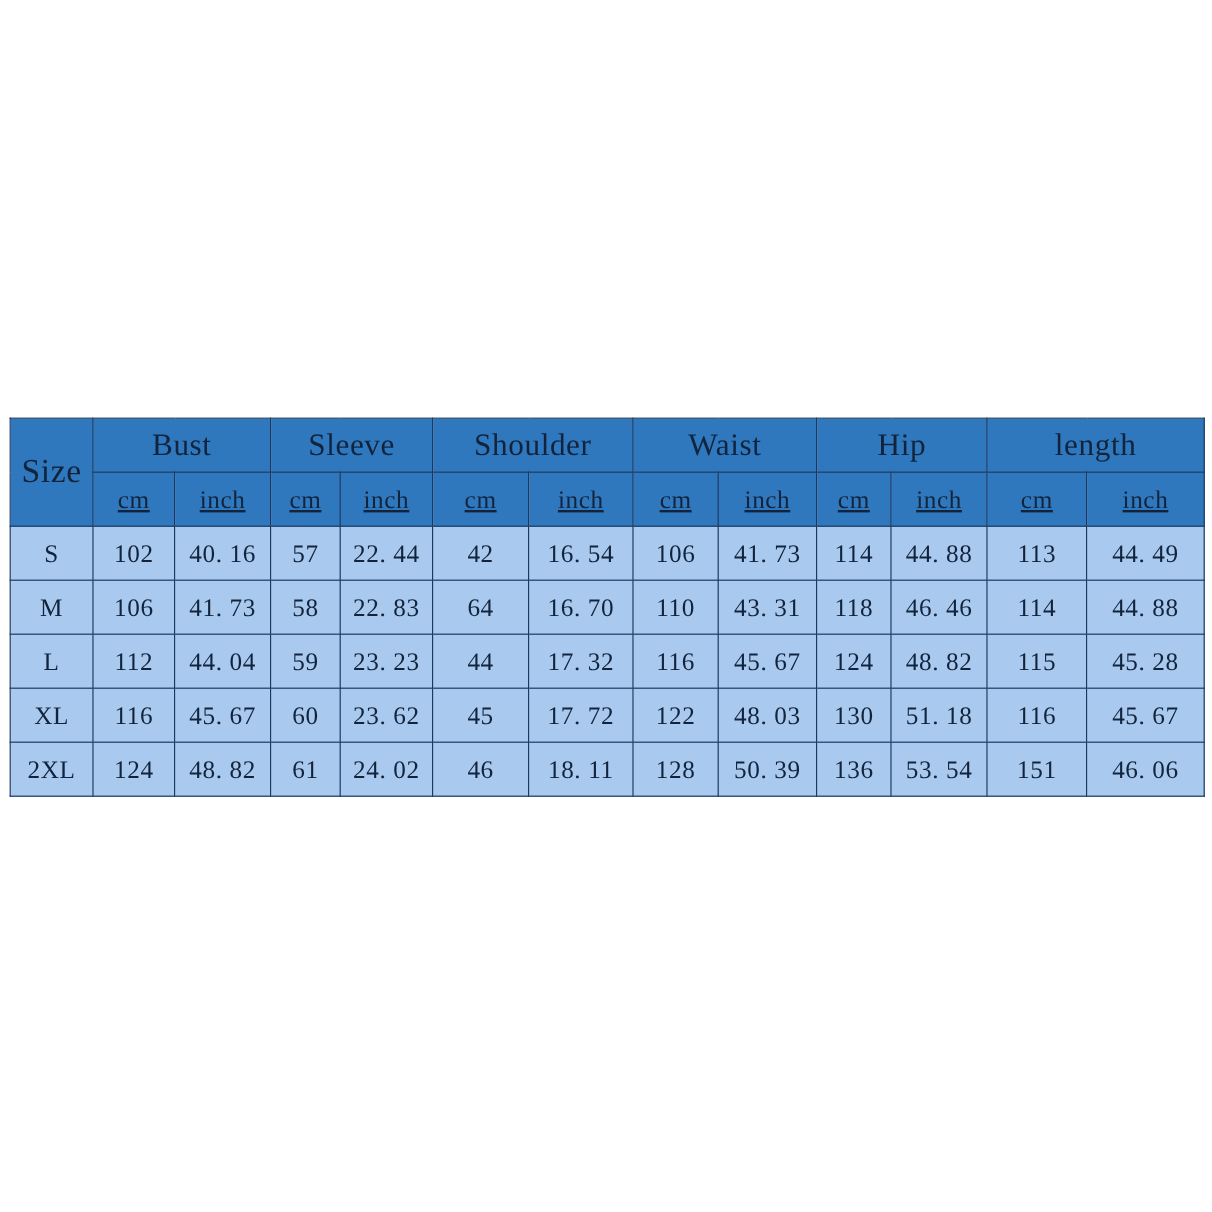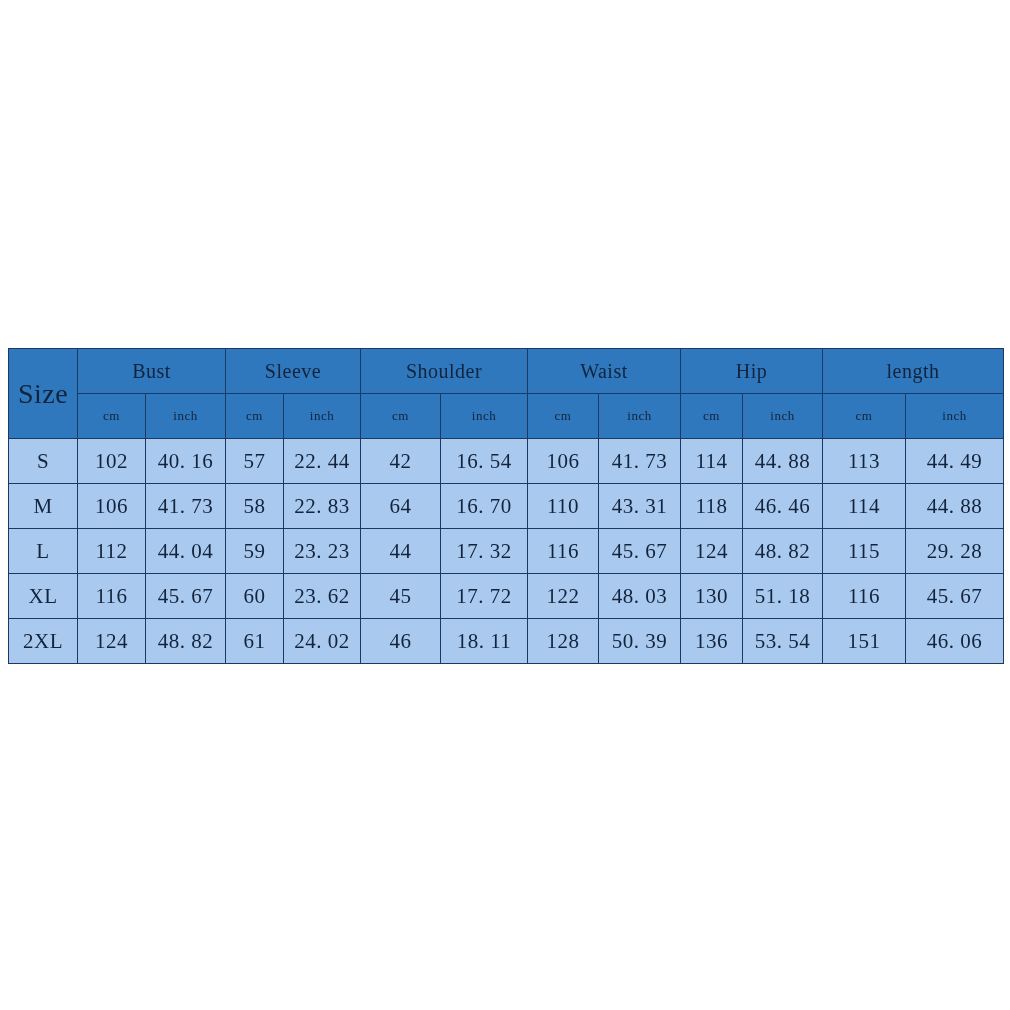--- a/index.html
+++ b/index.html
@@ -40,27 +40,28 @@
     padding: 0;
     letter-spacing: 0.5px;
   }
 
   
   table.size-chart thead th {
     background: #2f78bd;
     font-size: 20px;
   }
   table.size-chart thead th.group-head {
-    font-size: 20px;
+    font-size: 26px;
   }
   table.size-chart thead th.size-head {
     font-size: 28px;
   }
   table.size-chart thead th.unit-head {
-    font-size: 13px;
+    font-size: 21px;
+    text-decoration: underline;
   }
 
   
   table.size-chart tbody td {
     background: #a9c9ee;
     font-size: 21px;
     height: 44px;
   }
   table.size-chart tbody td.size-cell {
     font-size: 21px;
@@ -166,21 +167,21 @@
         <td>44. 04</td>
         <td>59</td>
         <td>23. 23</td>
         <td>44</td>
         <td>17. 32</td>
         <td>116</td>
         <td>45. 67</td>
         <td>124</td>
         <td>48. 82</td>
         <td>115</td>
-        <td>29. 28</td>
+        <td>45. 28</td>
       </tr>
       <tr>
         <td class="size-cell">XL</td>
         <td>116</td>
         <td>45. 67</td>
         <td>60</td>
         <td>23. 62</td>
         <td>45</td>
         <td>17. 72</td>
         <td>122</td>

